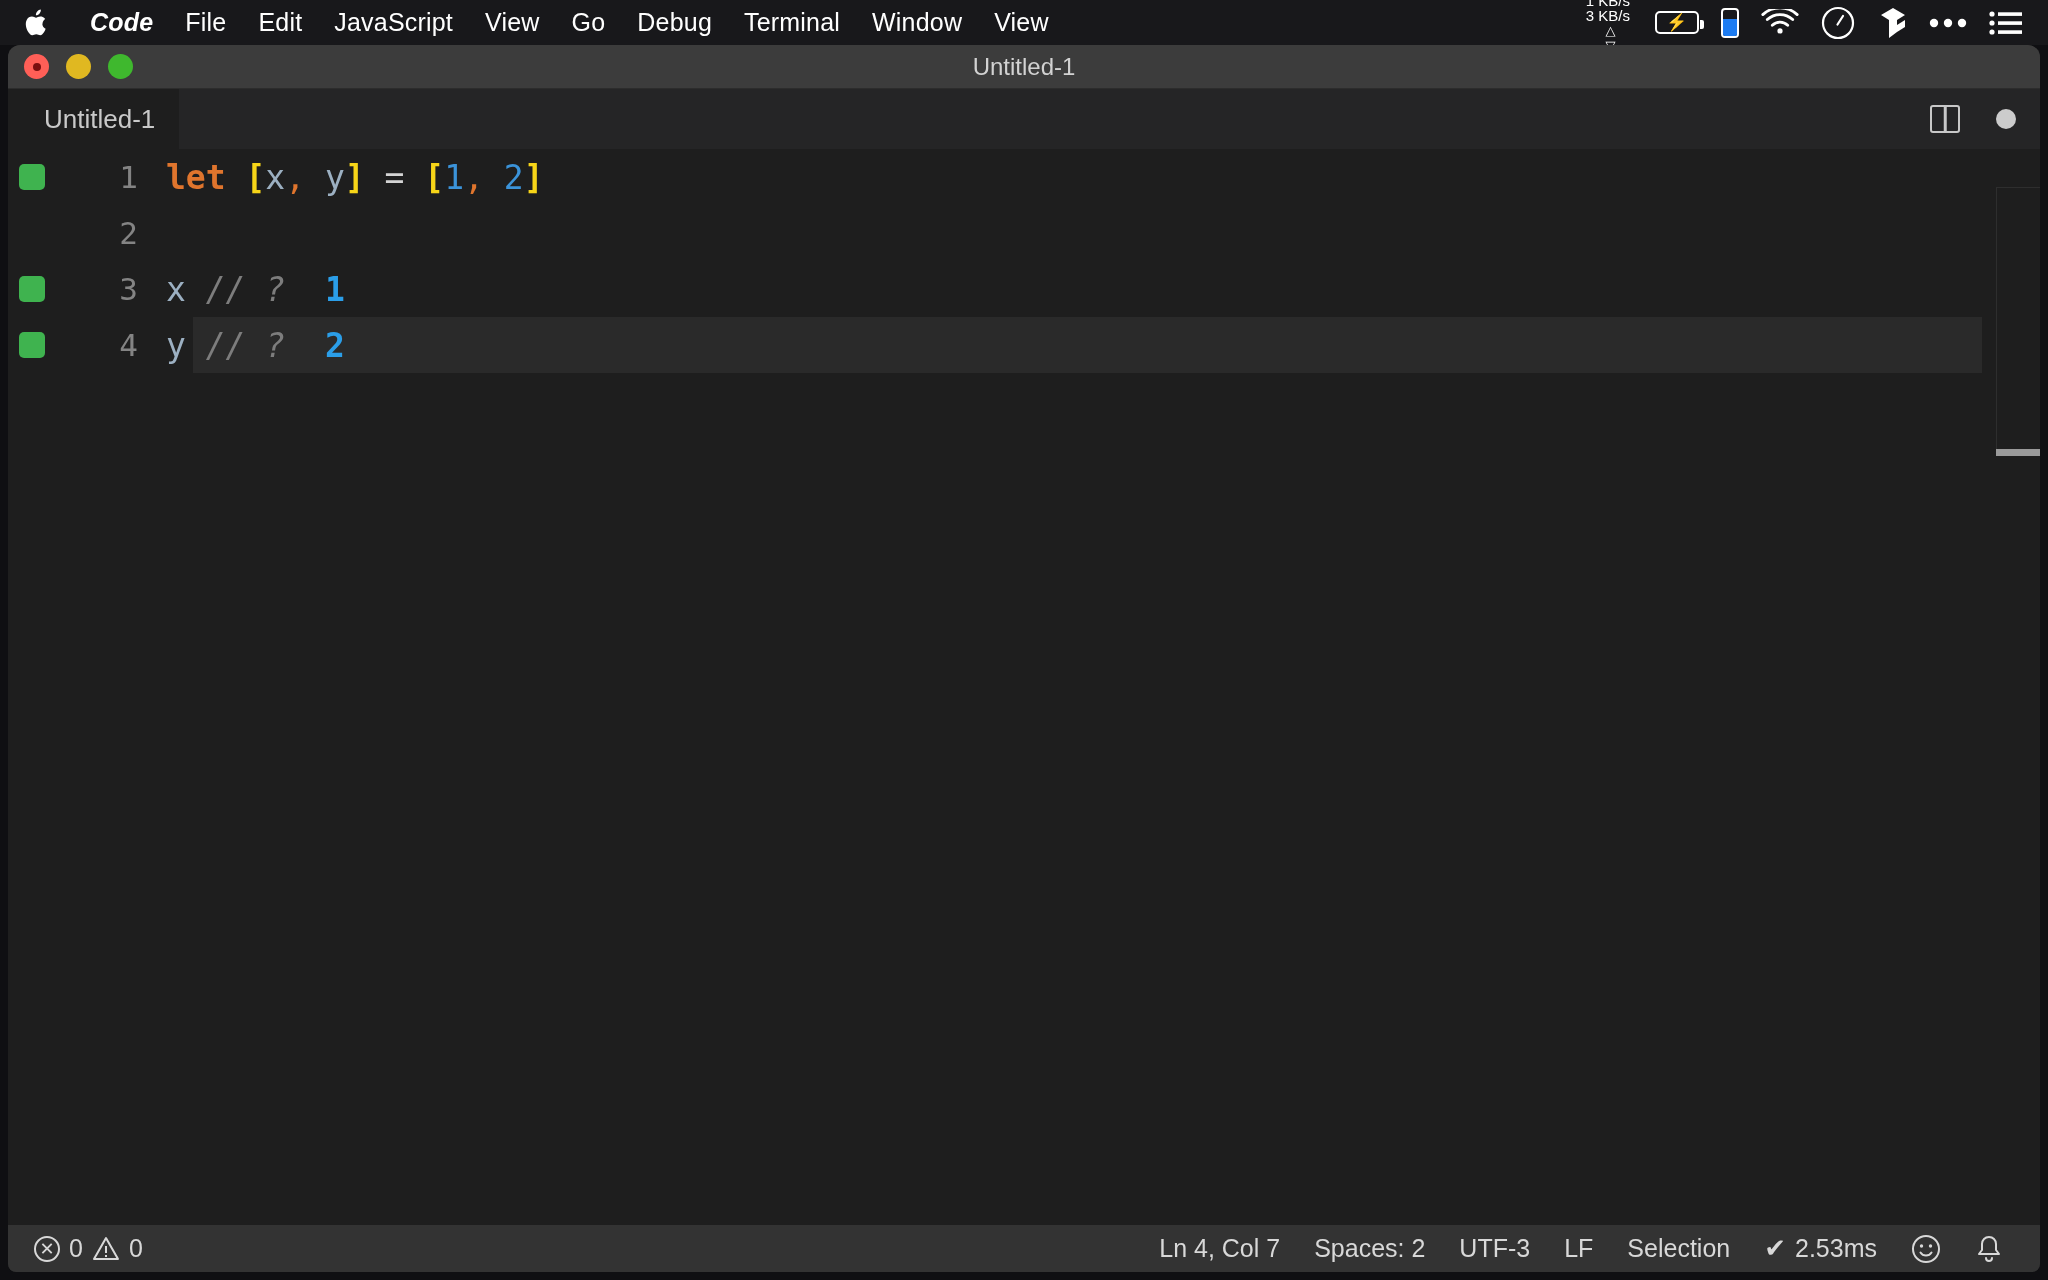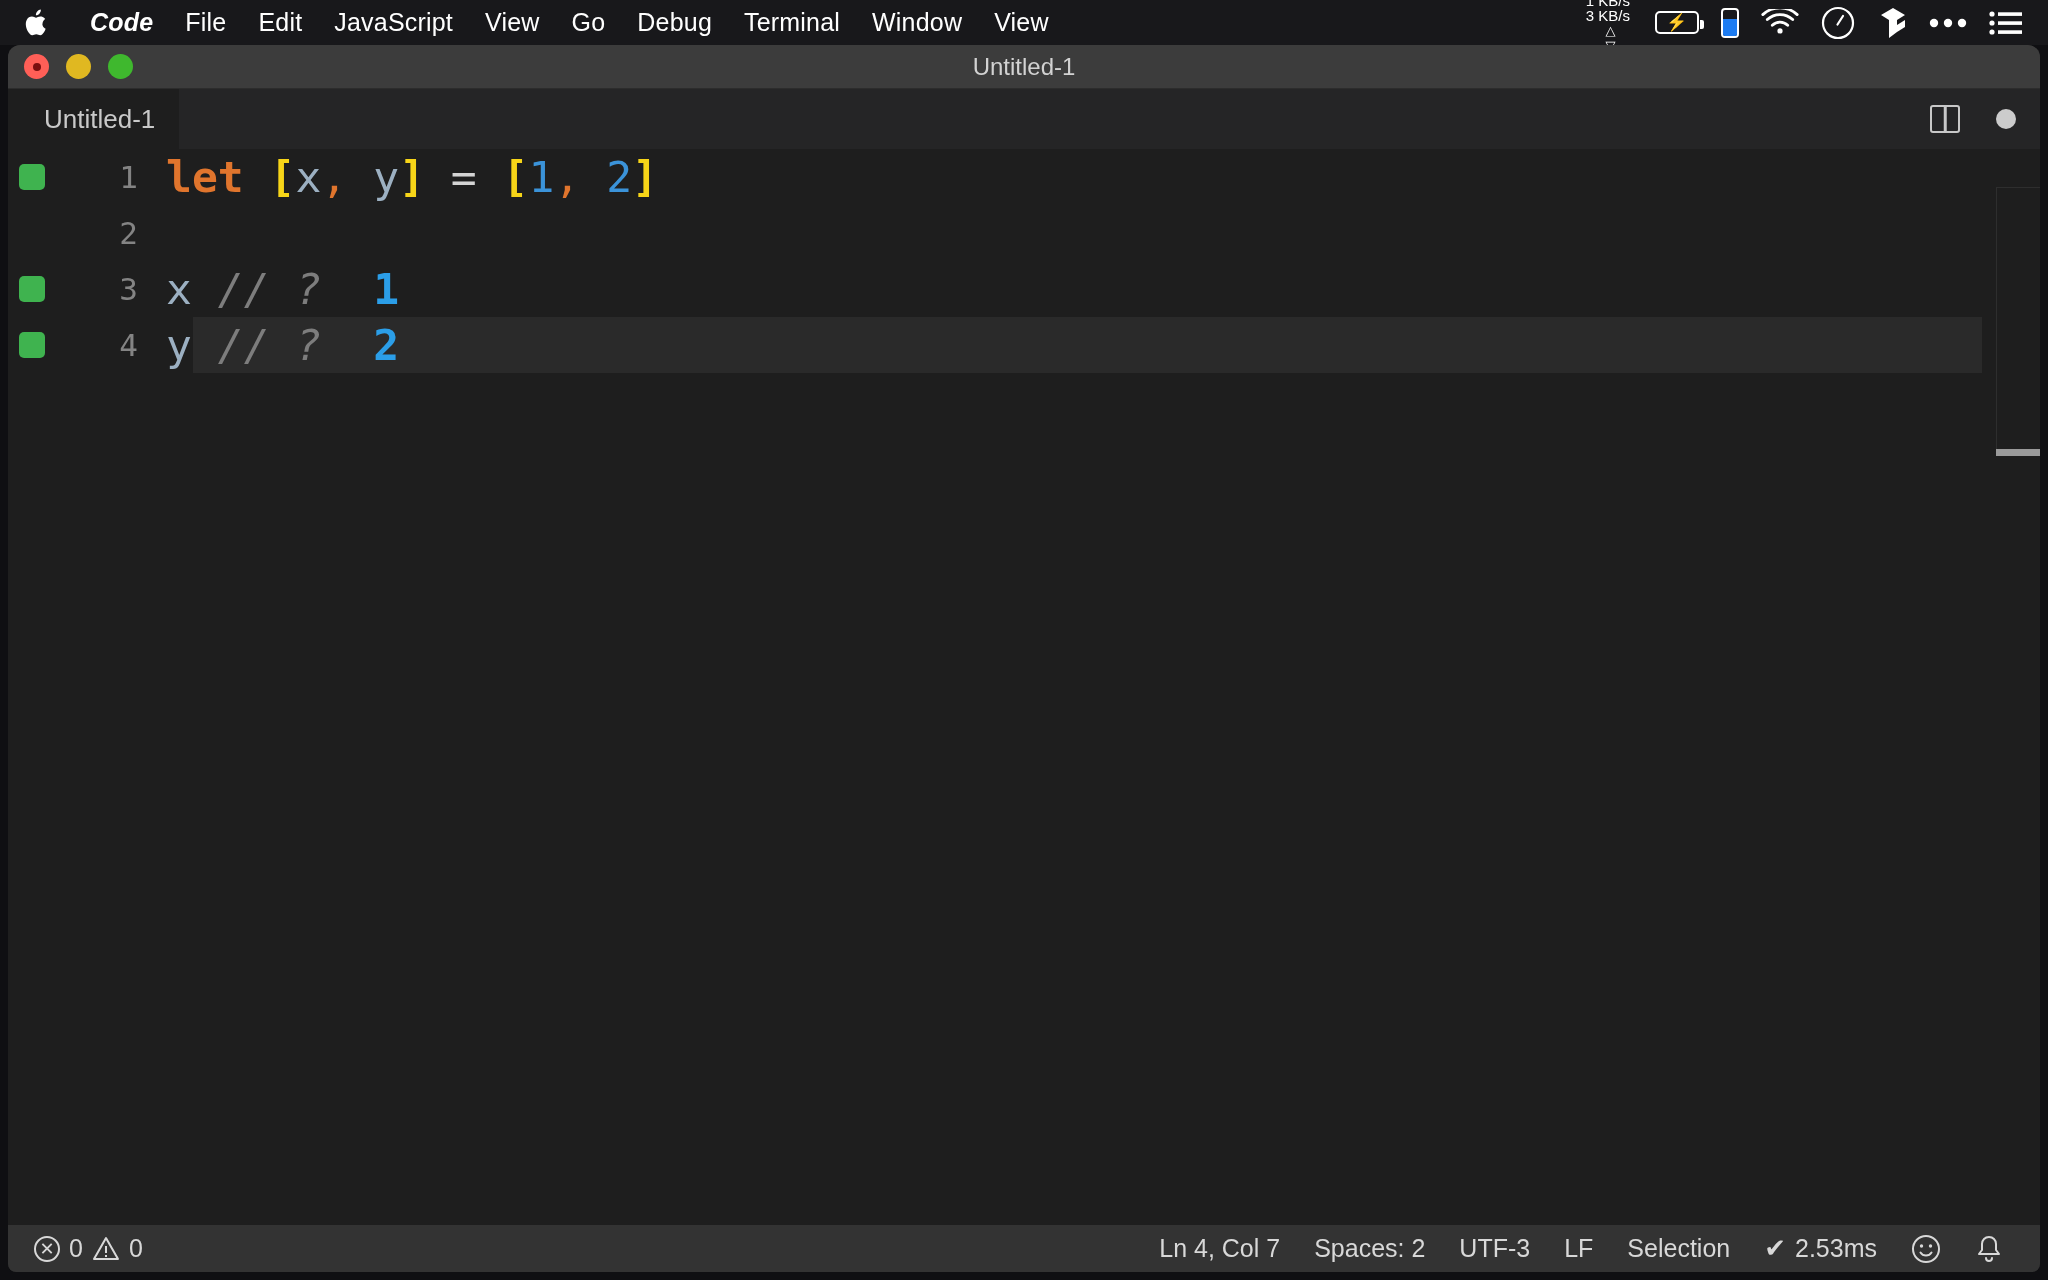--- a/index.html
+++ b/index.html
@@ -112,21 +112,21 @@
   .marker-col{ width:48px; display:flex; align-items:center; justify-content:center; }
   .marker{ width:26px;height:26px;border-radius:5px; background:#3fb34f; }
   .lineno{
     width:110px; text-align:right; padding-right:28px;
     color:#848484; font-size:31px;
     font-family:"DejaVu Sans Mono", monospace;
   }
   .code-text{
     position:relative; z-index:2;
     font-family:"DejaVu Sans Mono", monospace;
-    font-size:43px; white-space:pre; letter-spacing:0px;
+    font-size:33px; white-space:pre; letter-spacing:0px;
   }
   .tok-kw{ color:#e0752d; font-weight:bold; }
   .tok-brk{ color:#f7d518; font-weight:bold; }
   .tok-var{ color:#9cb0c2; }
   .tok-punct{ color:#e0752d; }
   .tok-op{ color:#d4d4d4; }
   .tok-num{ color:#3b93d9; }
   .tok-num-bright{ color:#2b9ee8; font-weight:bold; }
   .tok-comment{ color:#7d7d7d; font-style:italic; }
   .tok-plain{ color:#9cb0c2; }

